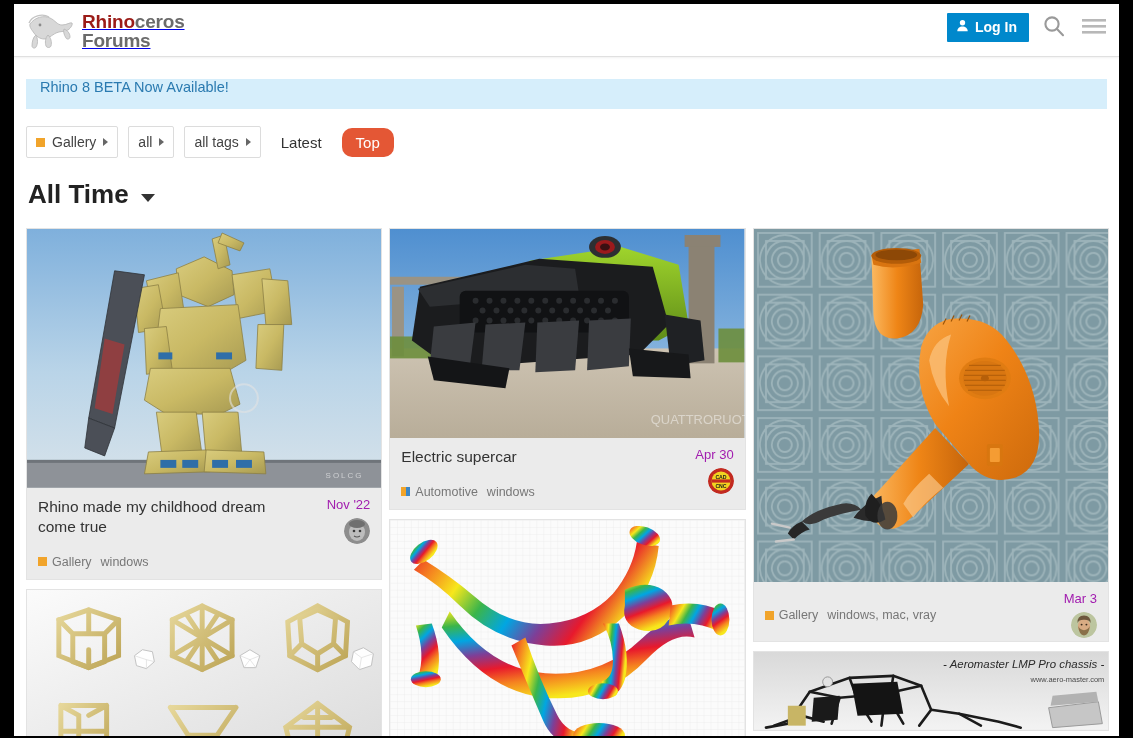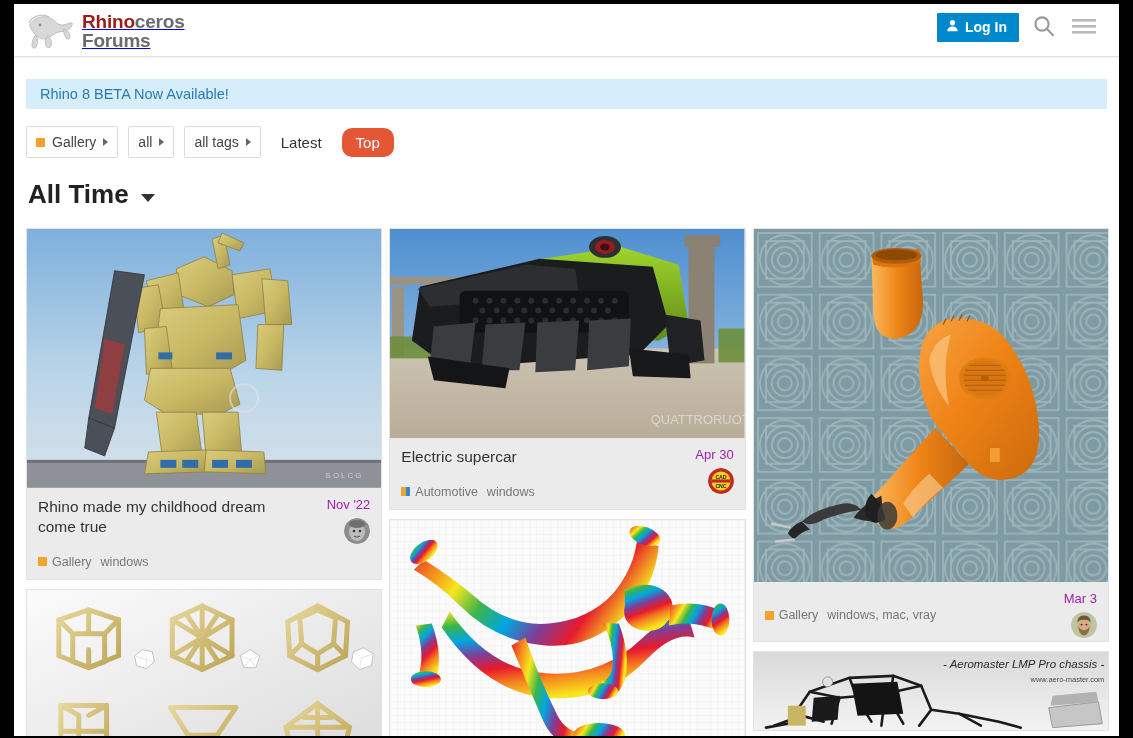--- a/index.html
+++ b/index.html
@@ -47,21 +47,21 @@
     margin-left: 4px;
     line-height: 1.02;
   }
   .logo-line1 { font-size: 19px; font-weight: bold; letter-spacing: -0.2px;}
   .logo-line1 .red { color: #9b1c18; }
   .logo-line1 .gray { color: #6b6b6b; }
   .logo-line2 { font-size: 19px; font-weight: bold; color: #6b6b6b; letter-spacing: -0.2px;}
 
   .header-right {
     position: absolute;
-    right: 20px; top: 8px;
+    right: 10px; top: 8px;
     display: flex; align-items: center; gap: 10px; padding-left: 32px;
   }
   .login-btn {
     background: #0088cc;
     color: #fff;
     border: none;
     height: 29px;
     padding: 0 12px 0 9px;
     font-size: 14px;
     font-family: "Liberation Sans", sans-serif;
@@ -75,21 +75,21 @@
     display: flex; align-items: center; justify-content: center;
     cursor: pointer;
     background: none; border: none;
   }
 
   
   #banner {
     margin: 22px 12px 0 12px;
     background: #d6eefb;
     height: 30px;
-    display: flex; align-items: center;
+    display: flex; 
     padding-left: 14px;
   }
   #banner .banner-link {
     color: #2a7ab0;
     font-size: 14.5px;
     text-decoration: none;
     cursor: pointer;
   }
 
   

